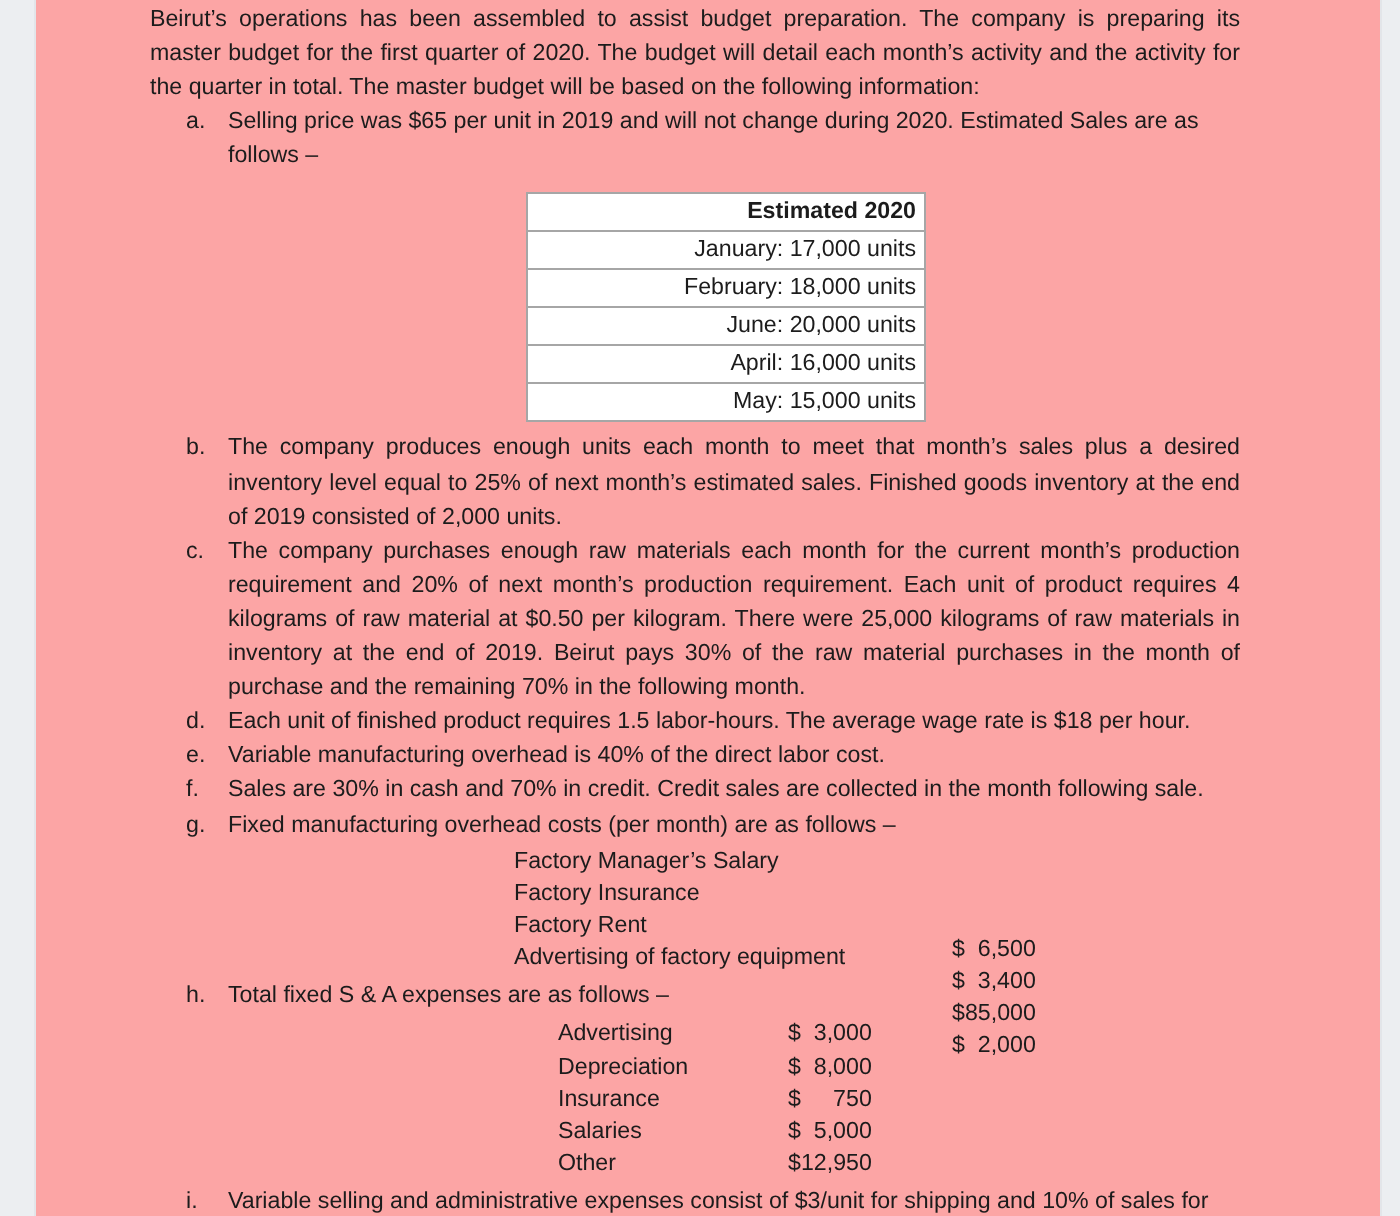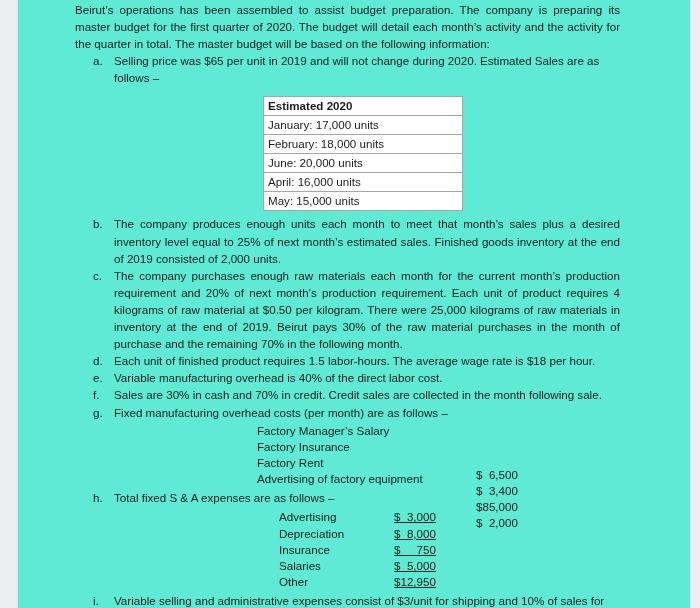--- a/index.html
+++ b/index.html
@@ -12,21 +12,21 @@
     height: 608px;
     overflow: hidden;
     font-family: "Liberation Sans", sans-serif;
   }
   .page {
     position: absolute;
     left: 18px;
     top: 0;
     width: 672px;
     height: 608px;
-    background: #5eead4;
+    background: #fca5a5;
     box-shadow: 0 0 0 1px #e3e5e9;
     overflow: hidden;
   }
   .content {
     position: absolute;
     left: 57px;
     top: 0px;
     width: 545px;
     color: #1c1c1c;
     font-size: 11.6px;
@@ -70,21 +70,21 @@
     padding-left: 149px;
   }
   table.est {
     border-collapse: collapse;
     border: 1px solid #8a8a8a;
     width: 200px;
     background: #fff;
   }
   table.est td {
     border: 1px solid #a6a6a6;
-    text-align: left;
+    text-align: right;
     padding: 1px 4px 2px 4px;
     font-size: 11.6px;
     line-height: 15px;
     color: #1c1c1c;
   }
   table.est td.hdr {
     font-weight: bold;
   }
   .amt-row {
     display: block;
@@ -110,21 +110,21 @@
     padding-bottom: 2px;
   }
   .ovh-block .val { left: 219px; margin-top: 44px; }
 
   .sa-block {
     position: relative;
     margin-top: 3px;
     padding-left: 165px;
     padding-bottom: 2px;
   }
-  .sa-block .val { left: 115px; text-decoration: underline; }
+  .sa-block .val { left: 115px; }
 </style>
 </head>
 <body>
 
 <div class="page">
   <div class="content">
 
     <p class="intro">Beirut’s operations has been assembled to assist budget preparation. The company is preparing its master budget for the first quarter of 2020. The budget will detail each month’s activity and the activity for the quarter in total. The master budget will be based on the following information:</p>
 
     <ol class="alpha">

